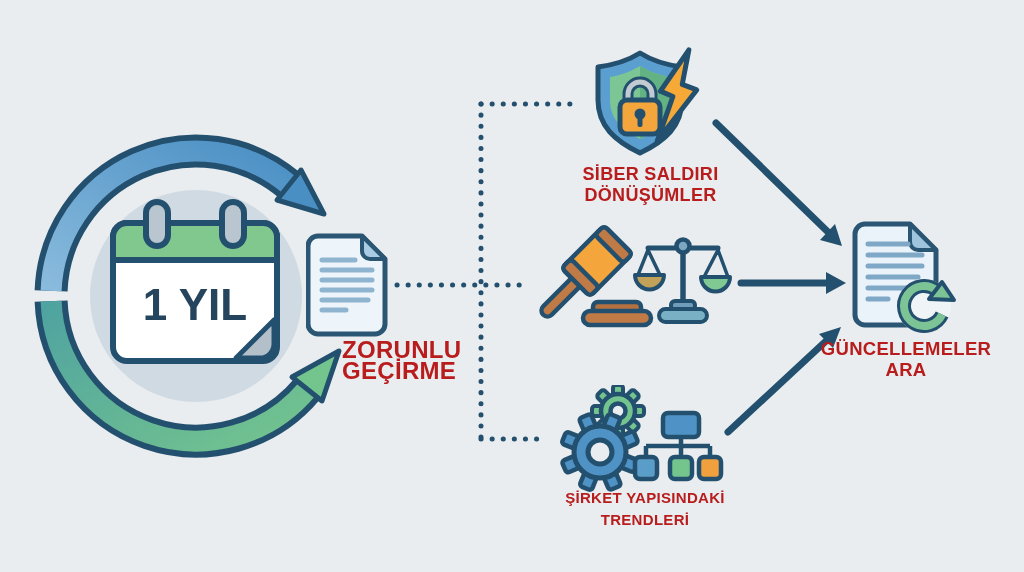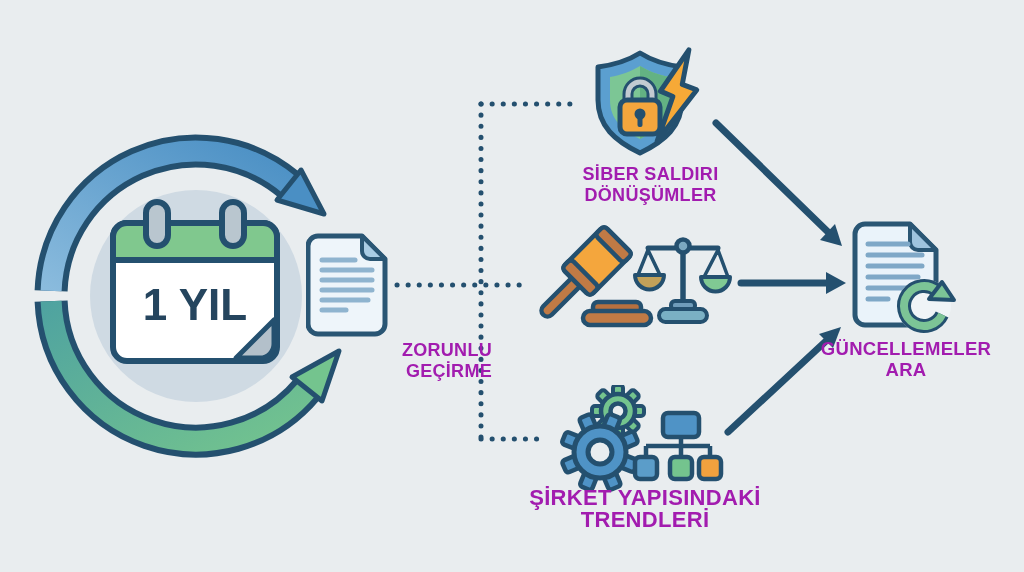--- a/index.html
+++ b/index.html
@@ -6,32 +6,32 @@
   .stage{
     position:relative;
     width:1024px;height:572px;
     background:#e9edef;
     overflow:hidden;
     font-family:"Liberation Sans", sans-serif;
   }
   .stage svg{position:absolute;display:block;}
   .lbl{
     position:absolute;
-    color:#a21caf;
+    color:#b91c1c;
     font-weight:700;
     letter-spacing:.3px;
     line-height:21px;
     font-size:19px;
   }
   .lbl span{display:block;}
   .lbl.center{text-align:center;}
-  #lbl-mandatory{left:342px;top:340px;width:150px;font-size:18px;line-height:20.5px;text-align:right;}
+  #lbl-mandatory{left:342px;top:340px;width:150px;font-size:24px;line-height:20.5px;text-align:left;}
   #lbl-cyber{left:553px;top:164px;width:195px;font-size:18px;}
   #lbl-legal{left:528px;top:334px;width:238px;}
-  #lbl-company{left:525px;top:487px;width:240px;font-size:22px;line-height:21.5px;}
+  #lbl-company{left:525px;top:487px;width:240px;font-size:15px;line-height:21.5px;}
   #lbl-updates{left:806px;top:338px;width:200px;font-size:18.5px;}
   #cal-text{font-family:"Liberation Sans", sans-serif;font-weight:700;}
 </style>
 </head>
 <body>
 
 <div class="stage">
 
   <svg style="left:0;top:0" width="1024" height="572" viewBox="0 0 1024 572">
     <g stroke="#24506f" stroke-width="5" stroke-linecap="round" stroke-dasharray="0.1 11" fill="none">

